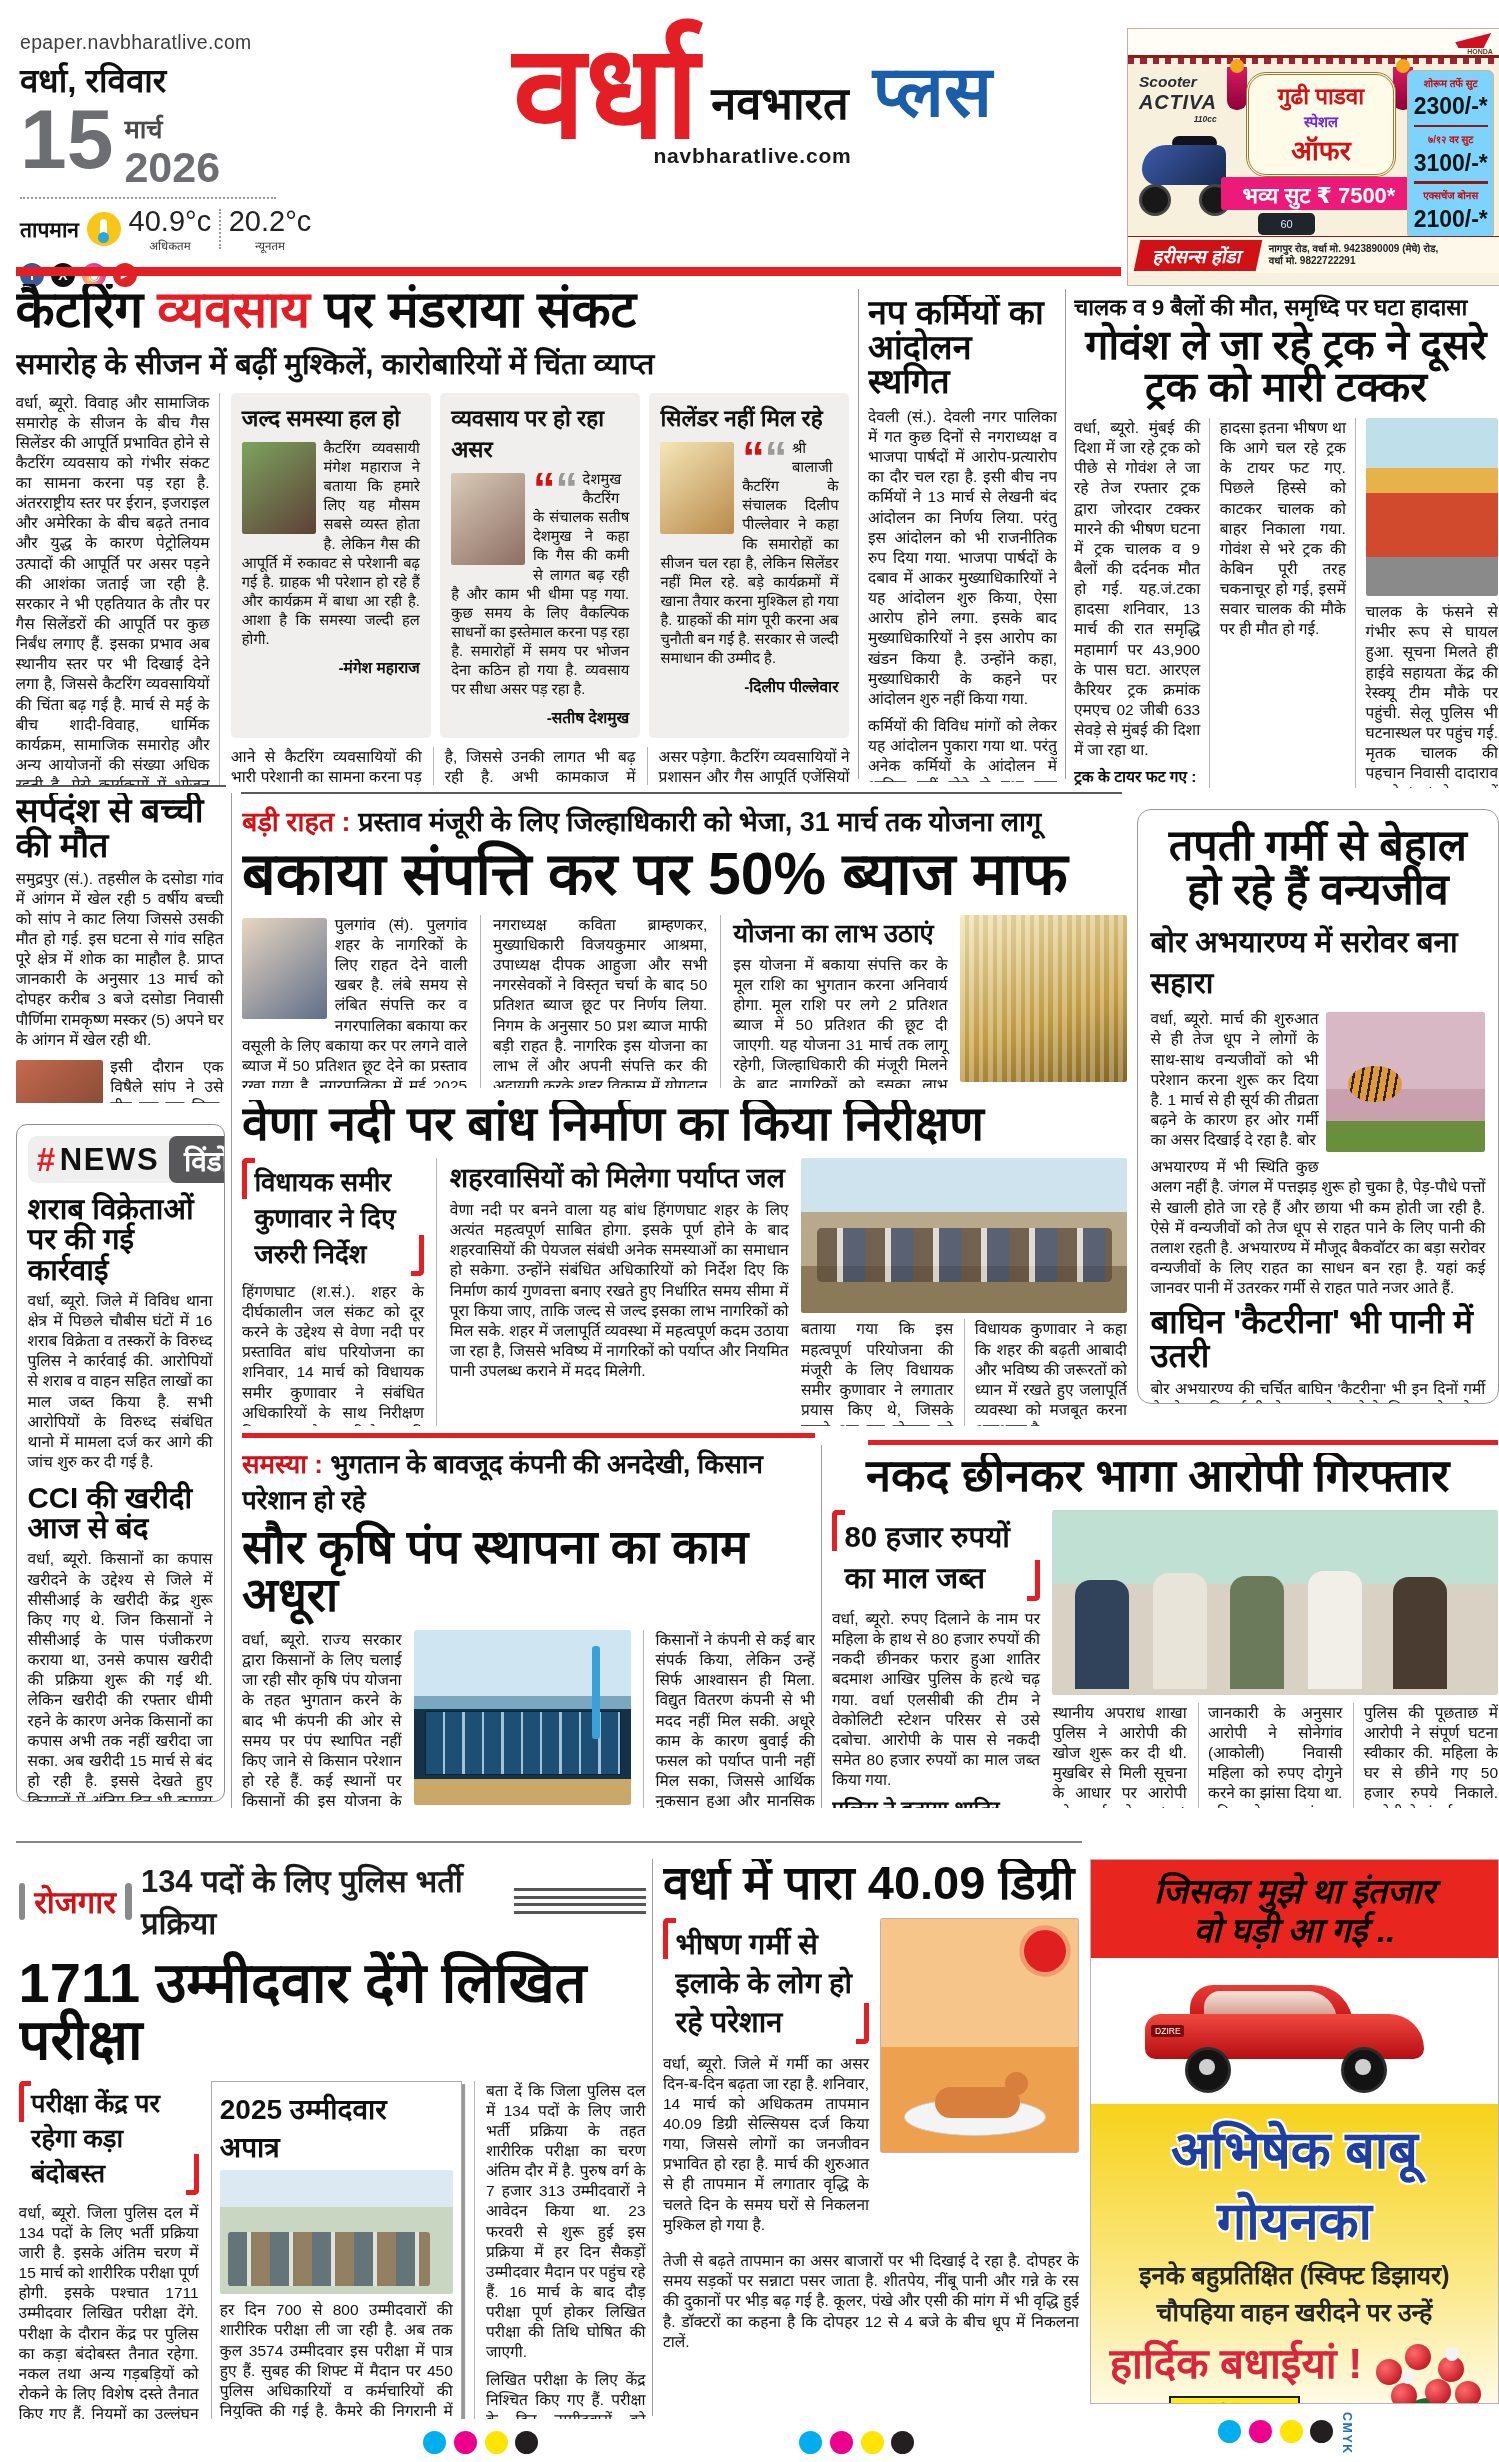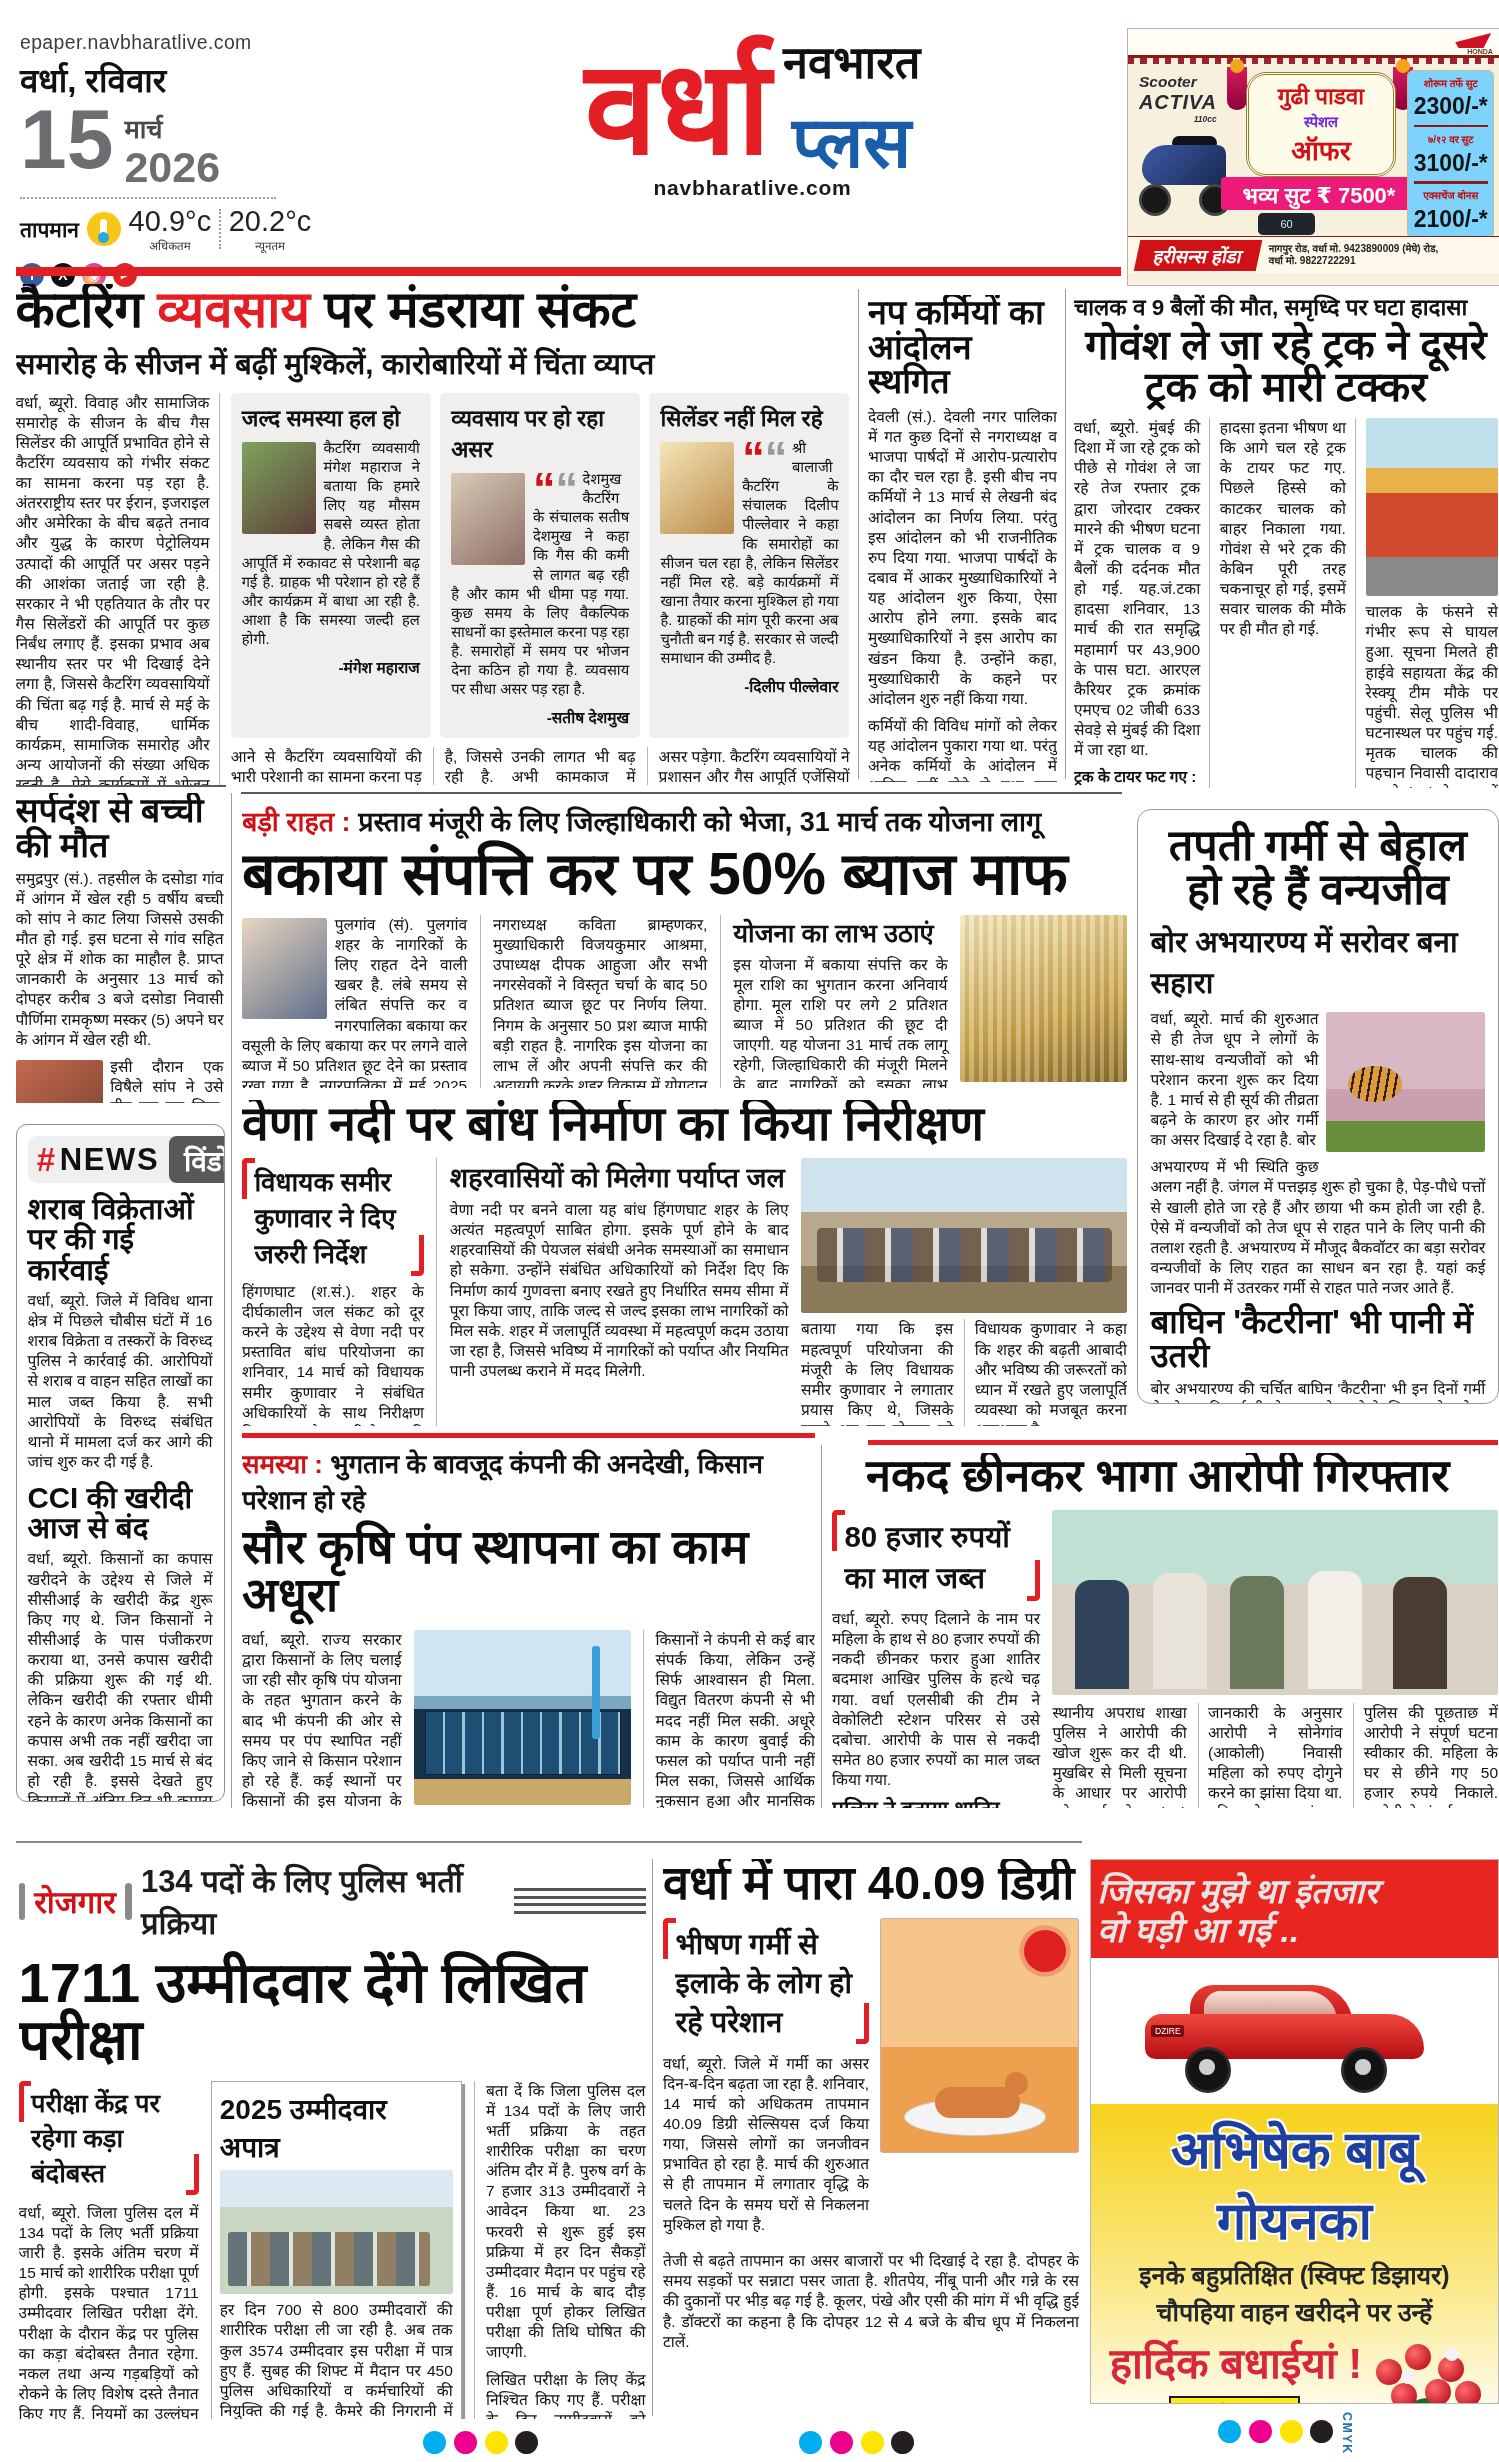--- a/index.html
+++ b/index.html
@@ -31,21 +31,21 @@
   .tsub{font-size:11.6px;text-align:center;color:#333;}
   .tdiv{border-left:2.3px dotted #9a9a9a;height:40px;}
   .socialrow{display:flex;gap:7px;margin-top:9.3px;}
   .soc{width:24px;height:24px;border-radius:50%;color:#fff;font-size:14px;font-weight:bold;
        display:flex;align-items:center;justify-content:center;}
   .soc.fb{background:#3b5998;} .soc.tw{background:#101010;}
   .soc.ig{background:radial-gradient(circle at 30% 70%,#fdc468,#df4996 60%,#8a3ab9);}
   .soc.yt{background:#e02424;font-size:11px;}
   .logo{display:flex;align-items:center;justify-content:center;gap:12.4px;}
   .logo-main{font-size:130px;font-weight:bold;color:#e31e24;line-height:.8;}
-  .logo-stack{display:flex;flex-direction:column;align-items:center;gap:24px;}
+  .logo-stack{display:flex;flex-direction:row;align-items:flex-end;gap:24px;}
   .logo-top{font-size:45px;font-weight:bold;color:#101010;line-height:1;}
   .logo-bot{font-size:71px;font-weight:bold;color:#1a5dab;line-height:.95;}
   .logo-site{font-size:21px;font-weight:bold;color:#1a1a1a;text-align:center;letter-spacing:0.8px;}
   
   .honda{border:0.8px solid #caa;background:#f7f0dd;overflow:hidden;}
   .honda-top{height:26px;background:#fffdf6;position:relative;border-bottom:3.1px solid #8c1c13;}
   .honda-wing{position:absolute;right:7.8px;top:3.9px;width:36px;height:15.5px;background:#cf1020;
               clip-path:polygon(0 60%,100% 0,78% 100%,10% 100%);}
   .honda-brand{position:absolute;right:6.2px;top:18.6px;font-size:7px;color:#5a3d1e;font-weight:bold;}
   .honda-zig{height:6.2px;background:repeating-linear-gradient(90deg,#9d2235 0 6.2px,#f7f0dd 6.2px 12.4px);}
@@ -104,21 +104,21 @@
   .cap{font-weight:bold;font-size:21px;line-height:1.15;}
   
   .jobrow{display:flex;align-items:center;gap:9.3px;}
   .jobbar{width:7px;height:37px;background:#8a8a8a;border-radius:3.9px;}
   .jobtag{color:#d01217;font-size:31px;font-weight:bold;}
   .jobline{font-size:31px;font-weight:bold;color:#1c1c1c;}
   .joblines{margin-left:auto;display:flex;flex-direction:column;gap:4.7px;}
   .joblines i{display:block;width:132px;height:3.1px;background:#555;}
   
   .carad{border:1.6px solid #b5b5b5;overflow:hidden;}
-  .carad-top{background:#e8251f;color:#e5e5e5;text-align:left;padding:12.4px 6.2px 7.8px;}
+  .carad-top{background:#e8251f;color:#000000;text-align:center;padding:12.4px 6.2px 7.8px;}
   .carad-top .t1{font-size:34px;font-weight:bold;font-style:italic;line-height:1.15;}
   .carad-mid{background:#fff;height:146px;position:relative;}
   .car{position:absolute;left:54px;top:22px;width:279px;height:101px;}
   .car .cbody{position:absolute;left:0;top:34px;width:279px;height:45px;background:linear-gradient(180deg,#f0483f,#b60d12);border-radius:17px 37px 11px 11px;}
   .car .croof{position:absolute;left:45px;top:4.7px;width:163px;height:40px;background:linear-gradient(180deg,#e93c35,#c01016);border-radius:31px 54px 0 0;}
   .car .cwin{position:absolute;left:59px;top:11px;width:133px;height:29.5px;background:linear-gradient(180deg,#fbe3d9,#c98d7e);border-radius:23px 43px 0 0;}
   .car .w1,.car .w2{position:absolute;top:67px;width:40px;height:40px;background:#131313;border-radius:50%;border:3.1px solid #2c2c2c;}
   .car .w1{left:40px;} .car .w2{left:196px;}
   .car .hub1,.car .hub2{position:absolute;top:79px;width:15.5px;height:15.5px;background:#cfcfcf;border-radius:50%;}
   .car .hub1{left:54px;} .car .hub2{left:210px;}

